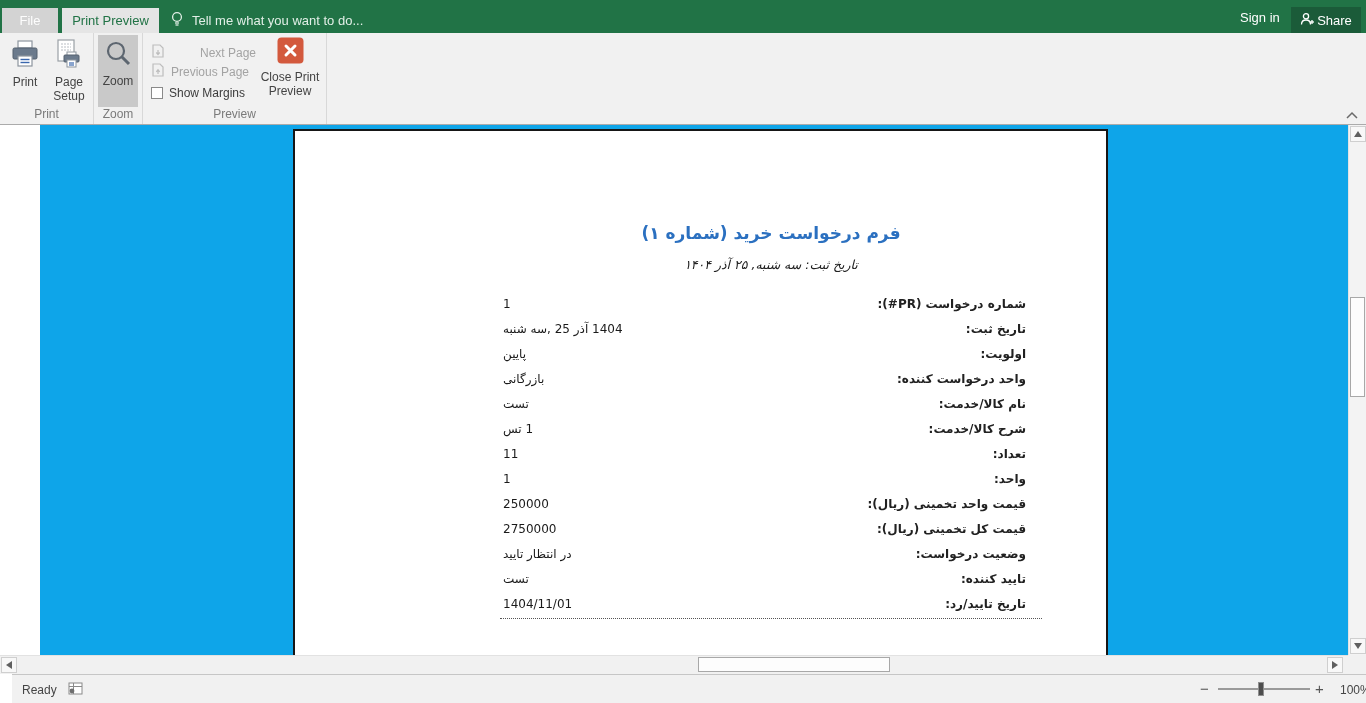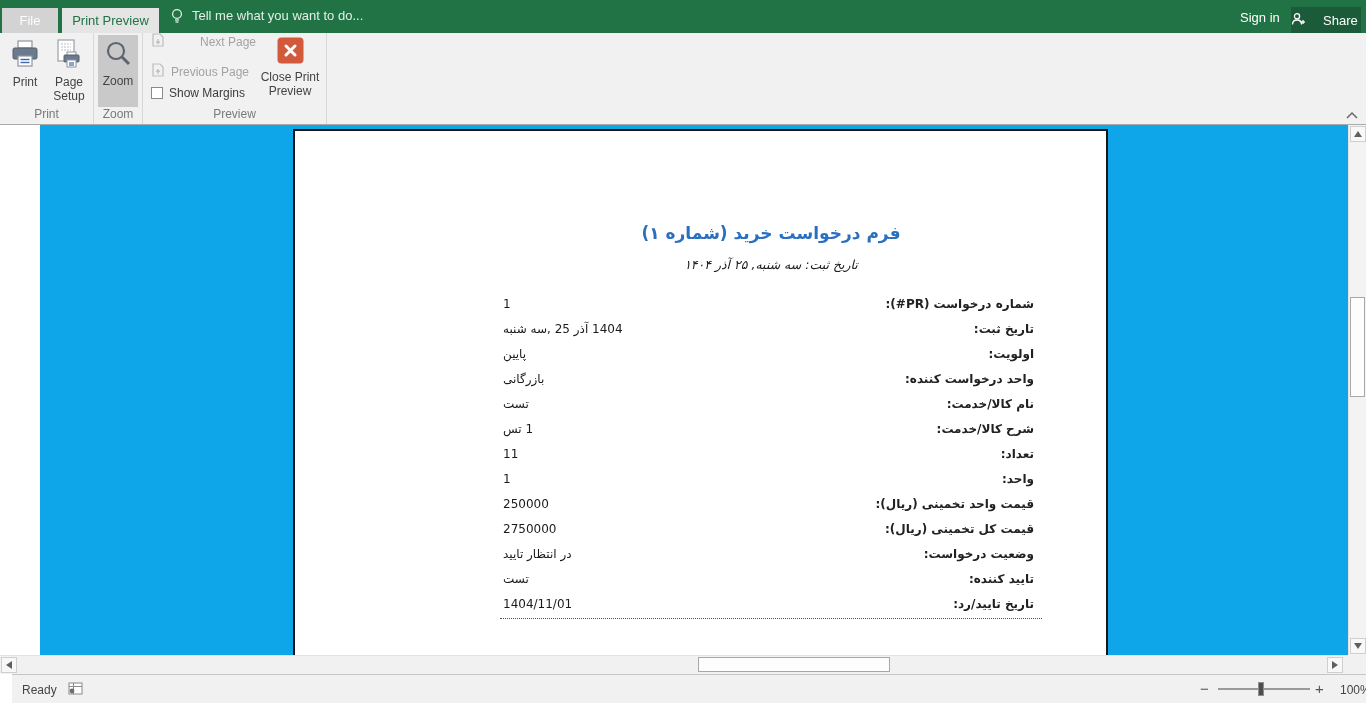--- a/index.html
+++ b/index.html
@@ -4,23 +4,23 @@
 <style>
   * { margin:0; padding:0; box-sizing:border-box; }
   body { font-family:"Liberation Sans", sans-serif; background:#fff; }
   .screen { position:relative; width:1366px; height:703px; overflow:hidden; background:#fff; }
 
   
   .tabbar { position:absolute; left:0; top:0; width:1366px; height:33px; background:#217346; }
   .tab { position:absolute; top:8px; height:25px; display:flex; align-items:center; justify-content:center; font-size:13px; cursor:default; }
   .tab-file { left:2px; width:56px; background:#d3d3d3; color:#fdfdfd; }
   .tab-active { left:62px; width:97px; background:#e5e5e5; color:#217346; }
-  .tellme { position:absolute; left:170px; top:8px; height:25px; display:flex; align-items:flex-start; gap:8px; color:#e2efe7; font-size:13px; }
+  .tellme { position:absolute; left:170px; top:8px; height:25px; display:flex; align-items:center; gap:8px; color:#e2efe7; font-size:13px; }
   .signin { position:absolute; left:1240px; top:10px; color:#fff; font-size:13px; }
-  .share-btn { position:absolute; left:1291px; top:7px; width:70px; height:26px; background:#1b5b39; color:#fff; font-size:13px; display:flex; align-items:center; gap:17px; }
+  .share-btn { position:absolute; left:1291px; top:7px; width:70px; height:26px; background:#1b5b39; color:#fff; font-size:13px; display:flex; align-items:center; justify-content:center; gap:2px; }
 
   
   .ribbon { position:absolute; left:0; top:33px; width:1366px; height:92px; background:#f1f1f1; border-bottom:1px solid #ababab; }
   .rgroup { position:absolute; top:0; height:91px; border-right:1px solid #d8d8d8; }
   .g-print { left:0; width:94px; }
   .g-zoom { left:94px; width:49px; }
   .g-preview { left:143px; width:184px; }
   .group-label { position:absolute; bottom:3px; left:0; width:100%; text-align:center; font-size:12px; color:#7a7a7a; }
   .bigbtn { position:absolute; display:flex; flex-direction:column; align-items:center; font-size:12px; color:#444; cursor:default; }
   .bigbtn .blabel { margin-top:3px; text-align:center; line-height:14px; }
@@ -35,21 +35,21 @@
 
   
   .preview { position:absolute; left:0; top:125px; width:1348px; height:530px; background:#0ea5e9; overflow:hidden;margin-left:40px; }
   .page { position:absolute; left:253px; top:4px; width:815px; height:720px; background:#fff; border:2px solid #161616; }
   .form-block { position:absolute; left:205px; top:0; width:542px; }
   .doc-title { position:absolute; top:92px; width:100%; text-align:center; font-family:"DejaVu Sans", sans-serif; font-size:17px; font-weight:bold; color:#2b70c0; direction:rtl; }
   .doc-subtitle { position:absolute; top:126px; width:100%; text-align:center; font-family:"DejaVu Sans", sans-serif; font-size:12.5px; font-style:italic; color:#222; direction:rtl; }
   .rows { position:absolute; top:162px; left:0; width:100%; border-bottom:1px dotted #555; }
   .frow { position:relative; height:25px; }
   .fval { position:absolute; left:3px; top:4px; font-family:"DejaVu Sans", sans-serif; font-size:12px; color:#1a1a1a; direction:ltr; white-space:nowrap; }
-  .flab { position:absolute; right:8px; top:4px; font-family:"DejaVu Sans", sans-serif; font-size:12px; font-weight:bold; color:#212121; direction:rtl; white-space:nowrap; }
+  .flab { position:absolute; right:16px; top:4px; font-family:"DejaVu Sans", sans-serif; font-size:12px; font-weight:bold; color:#212121; direction:rtl; white-space:nowrap; }
 
   
   .vscroll { position:absolute; left:1348px; top:125px; width:18px; height:530px; background:#f3f3f3; border-left:1px solid #e3e3e3; }
   .sbtn { position:absolute; width:16px; height:16px; background:#f8f8f8; border:1px solid #cfcfcf; display:flex; align-items:center; justify-content:center; }
   .v-up { left:1px; top:1px; }
   .v-down { left:1px; bottom:1px; }
   .v-thumb { position:absolute; left:1px; top:172px; width:15px; height:100px; background:#fdfdfd; border:1px solid #a8a8a8; }
   .hscroll { position:absolute; left:0; top:655px; width:1348px; height:19px; background:#f1f1f1; border-top:1px solid #e2e2e2; }
   .h-left { left:1px; top:1px; }
   .h-right { left:1327px; top:1px; }
@@ -148,21 +148,21 @@
               <circle cx="12" cy="11" r="8" fill="none" stroke="#5d6670" stroke-width="2.2"></circle>
               <line x1="18" y1="17" x2="25" y2="24" stroke="#5d6670" stroke-width="3"></line>
             </svg>
         </span>
         <span class="blabel">Zoom</span>
       </div>
       <div class="group-label">Zoom</div>
     </div>
 
     <div class="rgroup g-preview">
-      <div class="smallitem disabled-item" style="top:0;gap:35px;">
+      <div class="smallitem disabled-item" style="top:11px;gap:35px;">
         <span>
           <svg width="14" height="15" viewBox="0 0 14 15">
               <path d="M2 1 h7 l3 3 v9 h-10 z" fill="none" stroke="#bdbdbd" stroke-width="1.2"></path>
               <path d="M7 6 v4 M5.3 8.5 L7 10.5 L8.7 8.5" fill="none" stroke="#bdbdbd" stroke-width="1.2"></path>
             </svg>
         </span>
         <span>Next Page</span>
       </div>
       <div class="smallitem disabled-item" style="top:30px;">
         <span>

